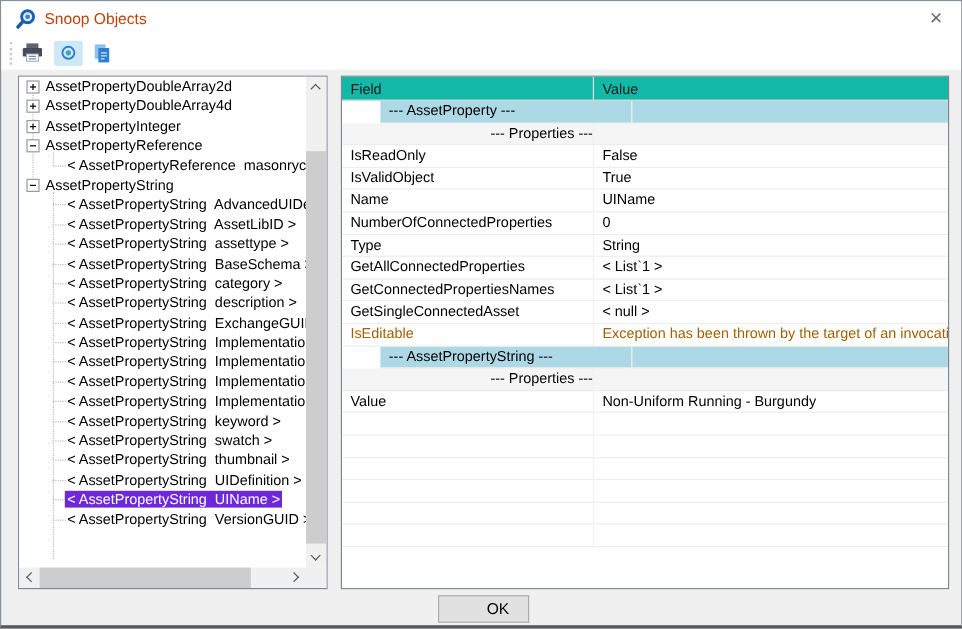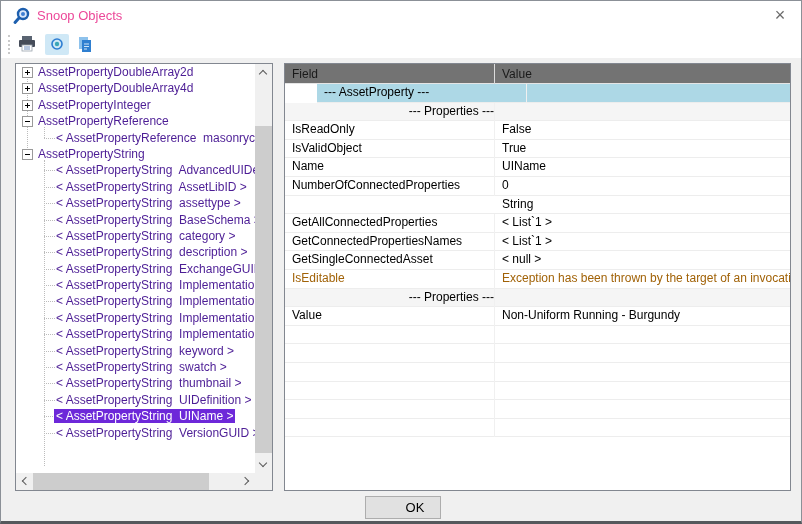--- a/index.html
+++ b/index.html
@@ -6,36 +6,36 @@
   html,body { width:802px; height:524px; background:#ffffff; font-family:"Liberation Sans","DejaVu Sans",sans-serif; }
   .window {
     position:relative; width:802px; height:524px;
     background:#f0f0f0;
     border:1px solid #8b9097; border-bottom:3px solid #55585c;
     overflow:hidden;
   }
   
   .titlebar { position:absolute; left:0; top:0; width:100%; height:30px; background:#ffffff; }
   .app-icon { position:absolute; left:11px; top:6px; width:18px; height:18px; }
-  .title-text { position:absolute; left:36px; top:0; line-height:30px; font-size:13px; color:#ec4899; }
+  .title-text { position:absolute; left:36px; top:0; line-height:30px; font-size:13px; color:#c2410c; }
   .close-btn { position:absolute; right:4px; top:0; width:34px; height:30px; text-align:center; line-height:28px; font-size:18px; color:#6b6b6b; cursor:default; }
   
   .toolbar { position:absolute; left:0; top:30px; width:100%; height:27px; background:#ffffff; }
   .grip { position:absolute; left:7px; top:4px; height:19px; width:3px; border-left:2px dotted #c9c9c9; }
   .tb-btn { position:absolute; top:3px; width:24px; height:21px; border-radius:2px; }
   .tb-btn.active { background:#cfe8f6; }
   .tb-btn svg { position:absolute; left:3px; top:2px; }
   
   .panel { position:absolute; background:#ffffff; border:1px solid #828790; }
   .tree-panel { left:14px; top:62px; width:258px; height:428px; }
   .list-panel { left:283px; top:62px; width:507px; height:428px; }
   
   .tree-content { position:absolute; left:0; top:0; right:17px; bottom:17px; overflow:hidden; background:#fff; }
   .tree-row { position:relative; height:16.4px; font-size:12px; white-space:pre; }
-  .tree-row .label { position:absolute; top:1px; line-height:14px; color:#4c1d95; padding:0 2px; }
+  .tree-row .label { position:absolute; top:1px; line-height:14px; color:#000000; padding:0 2px; }
   .tree-row.root .label { left:20px; }
   .tree-row.child .label { left:38px; }
   .tree-row.child::before { content:""; position:absolute; left:28px; top:8px; width:11px; border-top:1px dotted #bcbcbc; }
   .tree-row .label.selected { background:#6d28d9; color:#ffffff; }
   .expander { position:absolute; left:6px; top:3px; width:11px; height:11px; border:1px solid #9a9a9a; background:#ffffff; }
   .expander::before { content:""; position:absolute; left:2px; top:4px; width:5px; height:1px; background:#000; }
   .expander.plus::after { content:""; position:absolute; left:4px; top:2px; width:1px; height:5px; background:#000; }
   .dotline { position:absolute; border-left:1px dotted #bcbcbc; width:0; }
   
   .vscroll { position:absolute; top:0; right:0; width:17px; bottom:17px; background:#f0f0f0; }
@@ -43,21 +43,21 @@
   .sb-corner { position:absolute; right:0; bottom:0; width:17px; height:17px; background:#f0f0f0; }
   .sb-arrow { position:absolute; width:17px; height:17px; }
   .chev { position:absolute; left:5px; top:6px; width:6px; height:6px; border-left:1px solid #5a5a5a; border-top:1px solid #5a5a5a; }
   .chev.up { transform:rotate(45deg); top:7px; }
   .chev.down { transform:rotate(225deg); top:4px; }
   .chev.left { transform:rotate(-45deg); left:7px; top:5px; }
   .chev.right { transform:rotate(135deg); left:4px; top:5px; }
   .vthumb { position:absolute; left:0; width:17px; background:#cdcdcd; }
   .hthumb { position:absolute; top:0; height:17px; background:#cdcdcd; }
   
-  .list-header { position:absolute; left:0; top:0; right:0; height:20px; background:#737373; border-bottom:1px solid #e5e5e5; font-size:12px; color:#1a1a1a; }
+  .list-header { position:absolute; left:0; top:0; right:0; height:20px; background:#14b8a6; border-bottom:1px solid #e5e5e5; font-size:12px; color:#1a1a1a; }
   .hdr-cell { position:absolute; top:0; line-height:20px; padding-left:7px; }
   .hdr-cell.c0 { left:0; width:210px; border-right:1px solid #dcdcdc; height:20px; }
   .hdr-cell.c1 { left:210px; right:0; }
   .list-rows { position:absolute; left:0; top:20px; right:0; bottom:0; overflow:hidden; }
   .lrow { position:relative; height:18.6px; border-bottom:1px solid #ededed; font-size:12px; color:#000; }
   .lrow .cell { position:absolute; top:0; line-height:17.6px; white-space:nowrap; overflow:hidden; }
   .lrow .f { left:0; width:210px; padding-left:7px; border-right:1px solid #f0f0f0; height:18.6px; }
   .lrow .v { left:210px; right:0; padding-left:7px; }
   .lrow.section { background:#add8e6;margin-left:32px; }
   .lrow.subsection { background:#f5f5f5; }
@@ -184,38 +184,43 @@
         </div>
         <div class="lrow normal">
           <span class="cell f">Name</span>
           <span class="cell v">UIName</span>
         </div>
         <div class="lrow normal">
           <span class="cell f">NumberOfConnectedProperties</span>
           <span class="cell v">0</span>
         </div>
         <div class="lrow normal">
+          <span class="cell f">Type</span>
           <span class="cell v">String</span>
         </div>
         <div class="lrow normal">
           <span class="cell f">GetAllConnectedProperties</span>
           <span class="cell v">&lt; List`1 &gt;</span>
         </div>
         <div class="lrow normal">
           <span class="cell f">GetConnectedPropertiesNames</span>
           <span class="cell v">&lt; List`1 &gt;</span>
         </div>
         <div class="lrow normal">
           <span class="cell f">GetSingleConnectedAsset</span>
           <span class="cell v">&lt; null &gt;</span>
         </div>
         <div class="lrow error">
           <span class="cell f">IsEditable</span>
           <span class="cell v">Exception has been thrown by the target of an invocation.</span>
         </div>
+        <div class="lrow section">
+          <span class="cell f">--- AssetPropertyString ---</span>
+          <span class="cell v"></span>
+        </div>
         <div class="lrow subsection">
           <span class="cell f">--- Properties ---</span>
           <span class="cell v"></span>
         </div>
         <div class="lrow normal">
           <span class="cell f">Value</span>
           <span class="cell v">Non-Uniform Running - Burgundy</span>
         </div>
         <div class="lrow">
           <span class="cell f"></span>

